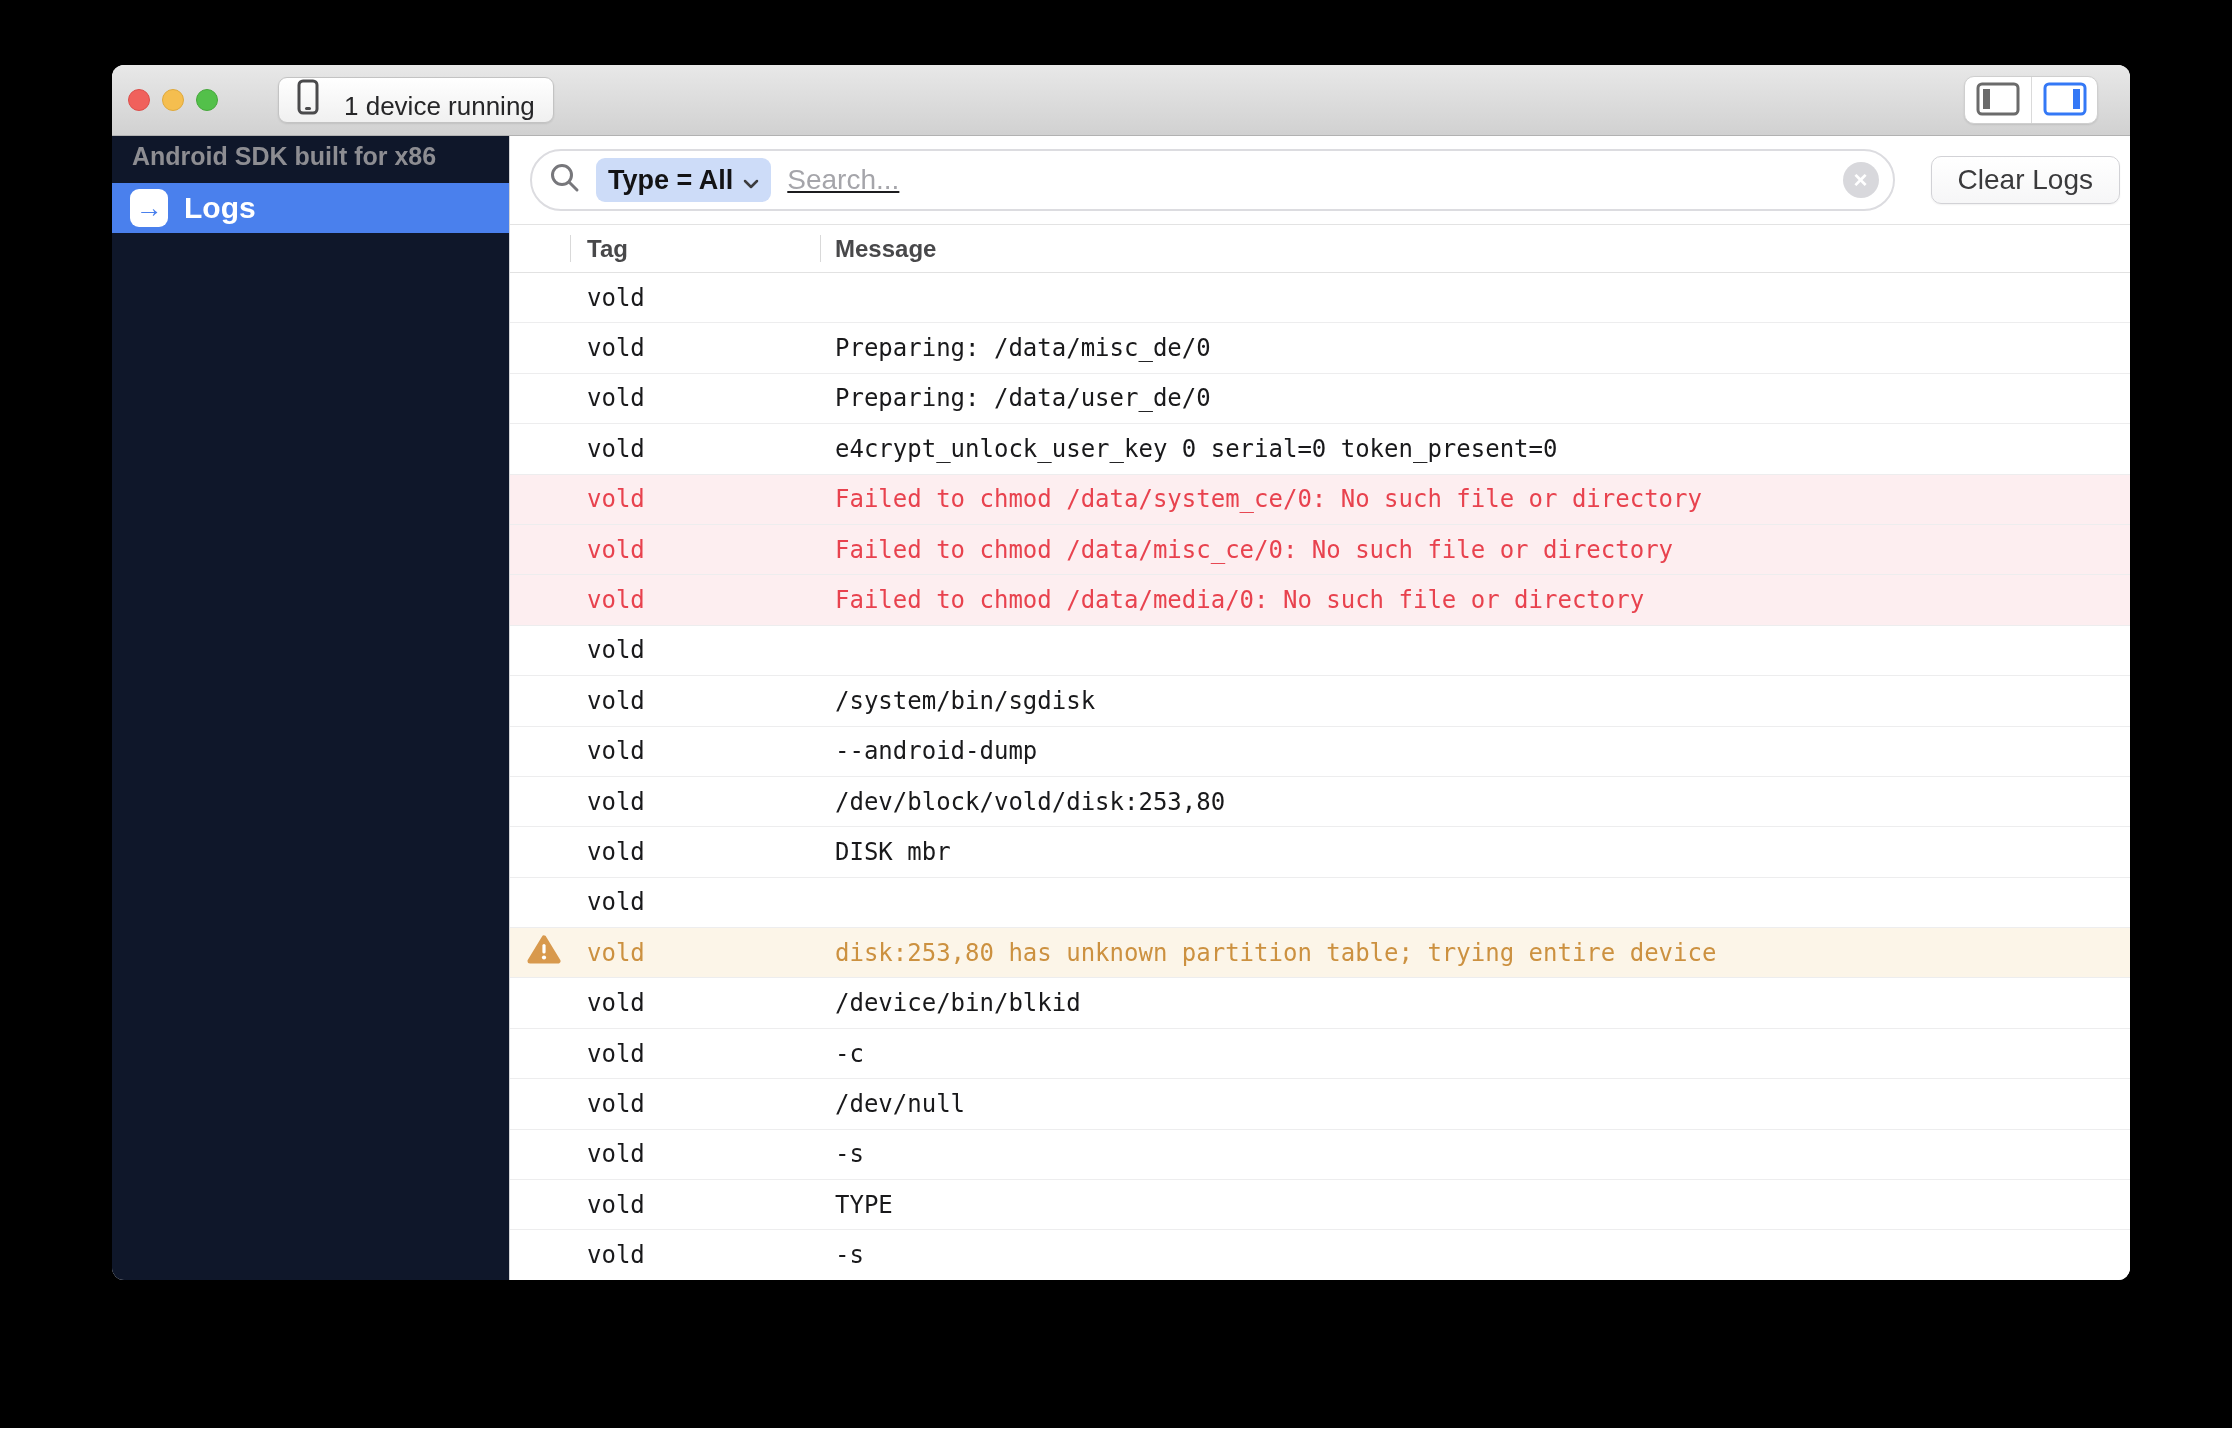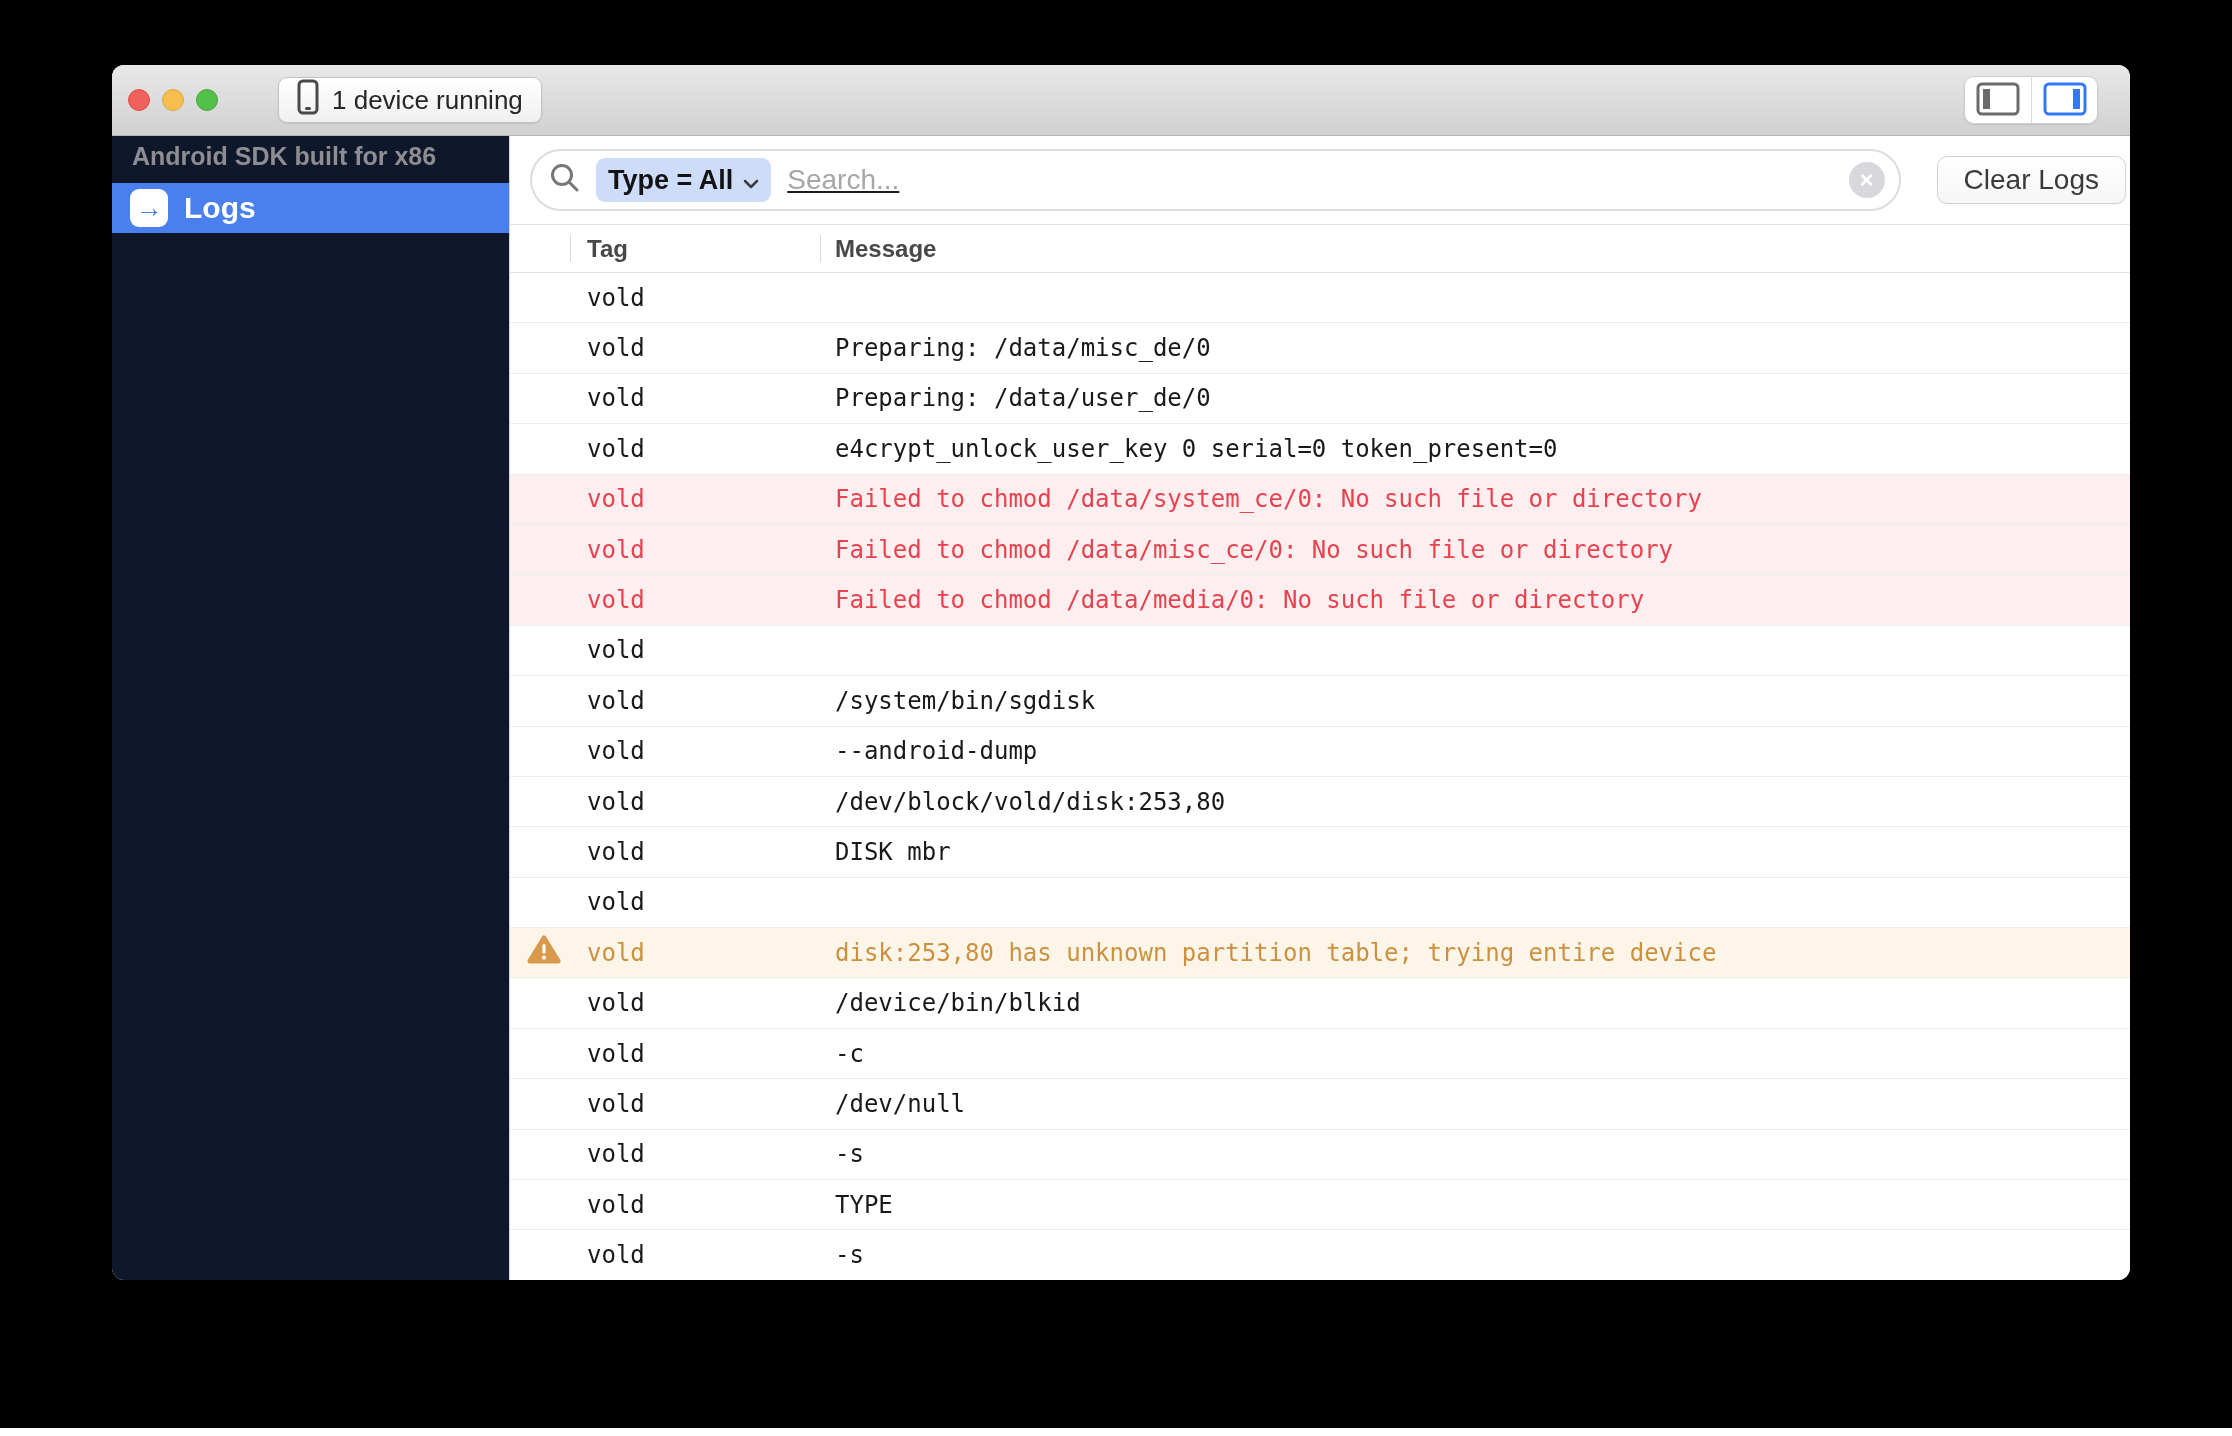--- a/index.html
+++ b/index.html
@@ -28,21 +28,21 @@
     display:flex;align-items:center;
     padding:0 32px 0 16px;
   }
   .traffic{display:flex;align-items:center;gap:12px;}
   .light{width:22px;height:22px;border-radius:50%;box-sizing:border-box;}
   .light.red{background:#f0615c;border:1px solid #dc4f4b;}
   .light.yellow{background:#f5bе4f;background:#f5be4f;border:1px solid #dfa93c;}
   .light.green{background:#53c04a;border:1px solid #46a83c;}
   .device-btn{
     margin-left:60px;height:46px;
-    display:inline-flex;align-items:center;gap:13px;
+    display:inline-flex;align-items:flex-end;gap:25px;
     padding:0 18px;
     background:linear-gradient(#ffffff,#f0f0f0);
     border:1px solid #c3c3c3;border-radius:9px;
     box-shadow:0 1px 2px rgba(0,0,0,.10);
     font-size:26px;color:#262628;
   }
   .phone-icon{display:block;}
   .panel-toggles{
     margin-left:auto;display:flex;height:46px;
     background:#ffffff;border:1px solid #cfcfcf;border-radius:10px;
@@ -67,21 +67,21 @@
   .sidebar-item .label{font-size:30px;font-weight:700;}
   .arrow-box{
     width:38px;height:38px;background:#fff;border-radius:9px;
     display:flex;align-items:center;justify-content:center;
     color:#4a80ed;font-size:27px;font-weight:700;line-height:1;
   }
   
   .main{flex:1;display:flex;flex-direction:column;min-width:0;background:#fff;}
   .toolbar{
     height:88px;flex:0 0 88px;display:flex;align-items:center;
-    gap:36px;padding:0 4px 0 20px;border-bottom:1px solid #e3e3e3;
+    gap:36px;padding:0 10px 0 20px;border-bottom:1px solid #e3e3e3;
   }
   .search-field{
     flex:1;height:62px;box-sizing:border-box;
     border:2px solid #dcdce0;border-radius:32px;background:#fff;
     display:flex;align-items:center;gap:14px;padding:0 14px 0 16px;min-width:0;
   }
   .filter-token{
     height:44px;background:#cddcf8;border-radius:9px;
     display:inline-flex;align-items:center;gap:10px;padding:0 12px;
     font-size:27px;font-weight:600;color:#131315;flex:0 0 auto;

